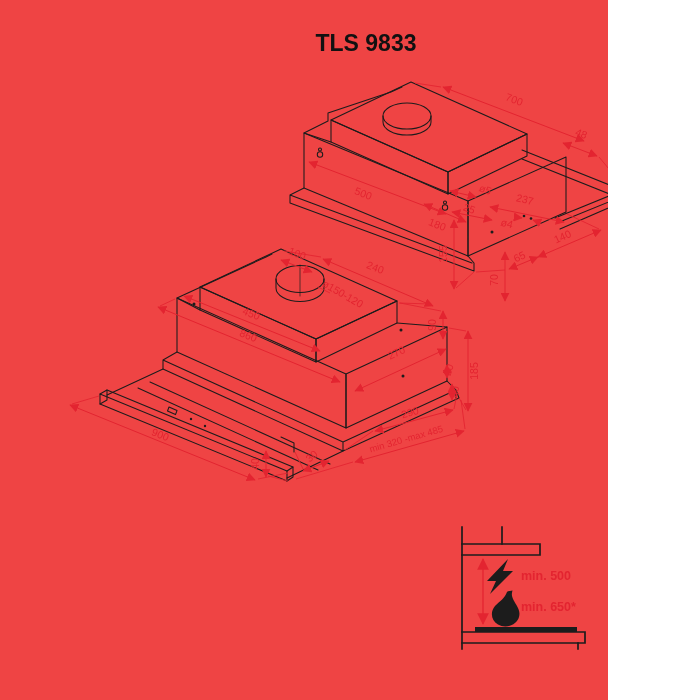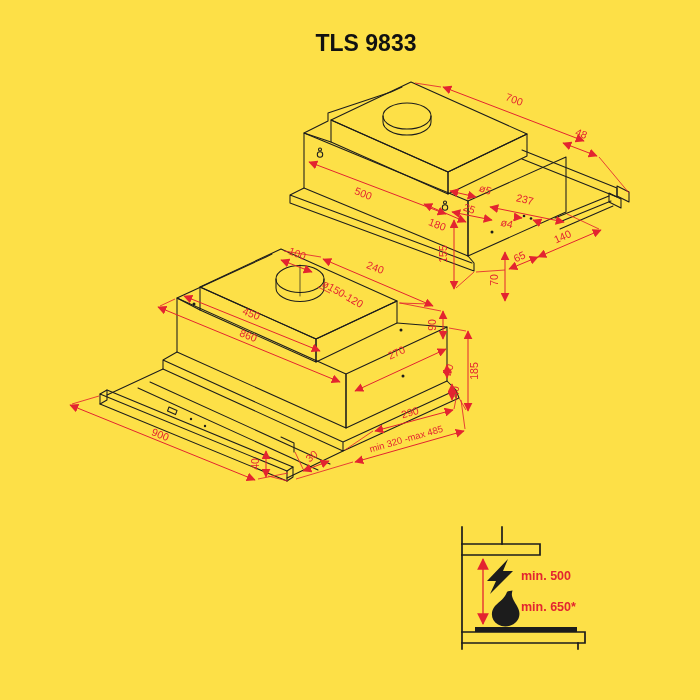--- a/index.html
+++ b/index.html
@@ -1,17 +1,17 @@
 <!DOCTYPE html>
 <html style="--line: #1c1c1c; --dim: #e32430;"><head>
 <meta charset="utf-8">
 <style>
   :root { --line:#1c1c1c; --dim:#e32430; }
   html,body{margin:0;padding:0;background:#ffffff;}
-  .stage{width:700px;height:700px;position:relative;background:#fde047;overflow:hidden;text-decoration:underline;}
+  .stage{width:608px;height:700px;position:relative;background:#ef4444;overflow:hidden;text-decoration:underline;}
   svg{display:block;}
   .ln{stroke:var(--line);stroke-width:1.05;fill:none;stroke-linejoin:round;stroke-linecap:round;}
   .lnthick{stroke:var(--line);stroke-width:1.7;fill:none;stroke-linejoin:miter;stroke-linecap:square;}
   .blk{fill:var(--line);stroke:none;}
   .dim{stroke:var(--dim);stroke-width:1;fill:none;marker-start:url(#ar);marker-end:url(#ar);}
   .dimE{stroke:var(--dim);stroke-width:1;fill:none;marker-end:url(#ar);}
   .ext{stroke:var(--dim);stroke-width:0.85;fill:none;}
   .dlab{fill:var(--dim);font:10.5px "Liberation Sans", sans-serif;}
   .dlab-sm{fill:var(--dim);font:9.5px "Liberation Sans", sans-serif;}
   .clab{fill:var(--dim);font:600 12.5px "Liberation Sans", sans-serif;}

